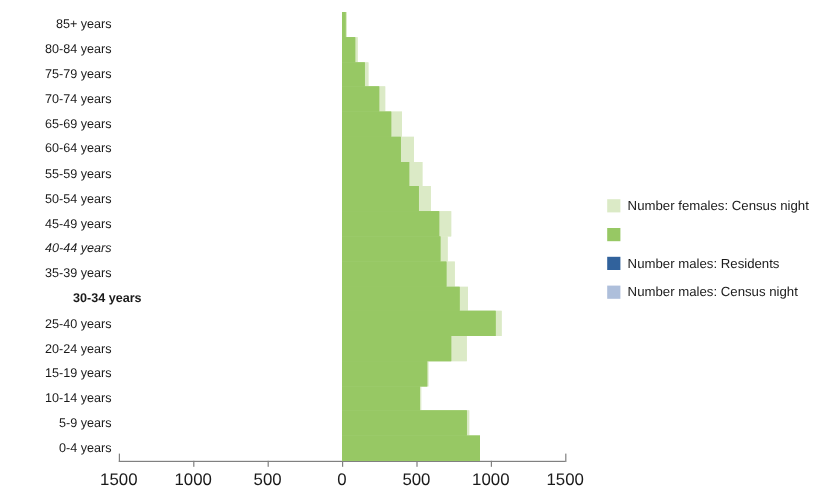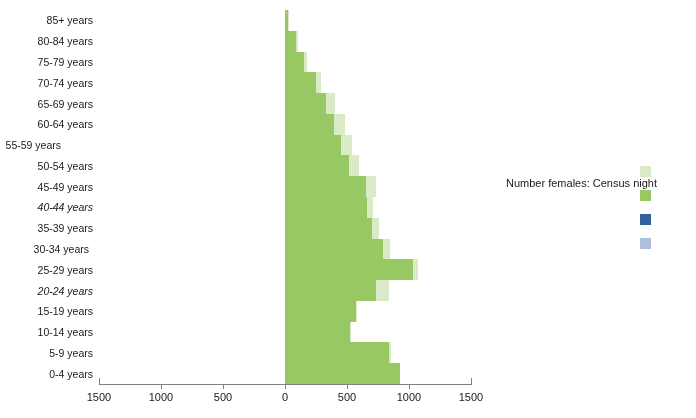--- a/index.html
+++ b/index.html
@@ -10,35 +10,35 @@
 
   
   .plot{position:absolute;left:99px;top:10px;width:372px;height:374px;}
   .axis-line{position:absolute;left:99px;top:384px;width:372px;height:1px;
              background:#808080;}
   .tick{position:absolute;top:384px;width:1px;height:5px;background:#808080;}
   .axis-end{position:absolute;top:378px;width:1px;height:7px;background:#808080;}
   .zero-line{position:absolute;left:285px;top:10px;width:1px;height:374px;
              background:#9a9a9a;}
 
-  .xlabel{position:absolute;top:391px;font-size:11px;color:#1a1a1a;
+  .xlabel{position:absolute;top:391px;font-size:14px;color:#1a1a1a;
           text-align:center;width:60px;}
 
   
   .row{position:absolute;left:0;width:372px;}
   .ylabel{position:absolute;right:0;font-size:10.5px;color:#1a1a1a;
           text-align:right;white-space:nowrap;line-height:1;}
   .bar{position:absolute;top:0;bottom:0;}
 
   .f-census{background:#dbeac6;}
   .f-res{background:#97c864;}
 
   
   .legend{position:absolute;left:506px;top:166px;}
-  .legend-item{display:flex;align-items:flex-end;height:24px;flex-direction:column;}
+  .legend-item{display:flex;align-items:flex-start;height:24px;}
   .swatch{width:11px;height:11px;margin-right:6px;flex:0 0 auto;}
   .legend-text{font-size:11px;color:#1a1a1a;white-space:nowrap;}
 </style>
 </head>
 <body>
 
 <div id="chart-root">
 
   <div class="plot" id="plot-area">
       <div class="row" style="top: 0px; height: 20.7778px;">
@@ -171,43 +171,45 @@
       <div class="xlabel" style="left: 379px;">1000</div>
       <div class="xlabel" style="left: 441px;">1500</div>
     </div>
   <div id="ylabels">
       <div class="ylabel" style="right: 603px; top: 15.3889px;">85+ years</div>
       <div class="ylabel" style="right: 603px; top: 36.1667px;">80-84 years</div>
       <div class="ylabel" style="right: 603px; top: 56.9444px;">75-79 years</div>
       <div class="ylabel" style="right: 603px; top: 77.7222px;">70-74 years</div>
       <div class="ylabel" style="right: 603px; top: 98.5px;">65-69 years</div>
       <div class="ylabel" style="right: 603px; top: 119.278px;">60-64 years</div>
-      <div class="ylabel" style="right: 635px; top: 140.056px;">55-59 years</div>
+      <div class="ylabel" style="right: 603px; top: 140.056px;">55-59 years</div>
       <div class="ylabel" style="right: 603px; top: 160.833px;">50-54 years</div>
       <div class="ylabel" style="right: 603px; top: 181.611px;">45-49 years</div>
       <div class="ylabel" style="right: 603px; top: 202.389px; font-style: italic;">40-44 years</div>
       <div class="ylabel" style="right: 603px; top: 223.167px;">35-39 years</div>
-      <div class="ylabel" style="right: 607px; top: 243.944px;">30-34 years</div>
-      <div class="ylabel" style="right: 603px; top: 264.722px;">25-29 years</div>
-      <div class="ylabel" style="right: 603px; top: 285.5px; font-style: italic;">20-24 years</div>
+      <div class="ylabel" style="right: 578px; top: 243.944px; font-weight: bold;">30-34 years</div>
+      <div class="ylabel" style="right: 603px; top: 264.722px;">25-40 years</div>
+      <div class="ylabel" style="right: 603px; top: 285.5px;">20-24 years</div>
       <div class="ylabel" style="right: 603px; top: 306.278px;">15-19 years</div>
       <div class="ylabel" style="right: 603px; top: 327.056px;">10-14 years</div>
       <div class="ylabel" style="right: 603px; top: 347.833px;">5-9 years</div>
       <div class="ylabel" style="right: 603px; top: 368.611px;">0-4 years</div>
     </div>
 
   <div class="legend" id="legend">
       <div class="legend-item">
         <span class="swatch" style="background: rgb(219, 234, 198);"></span>
         <span class="legend-text">Number females: Census night</span>
       </div>
       <div class="legend-item">
         <span class="swatch" style="background: rgb(151, 200, 100);"></span>
       </div>
       <div class="legend-item">
         <span class="swatch" style="background: rgb(49, 98, 156);"></span>
+        <span class="legend-text">Number males: Residents</span>
       </div>
       <div class="legend-item">
         <span class="swatch" style="background: rgb(174, 191, 219);"></span>
+        <span class="legend-text">Number males: Census night</span>
       </div>
     </div>
 
 </div>
 
 </body></html>

